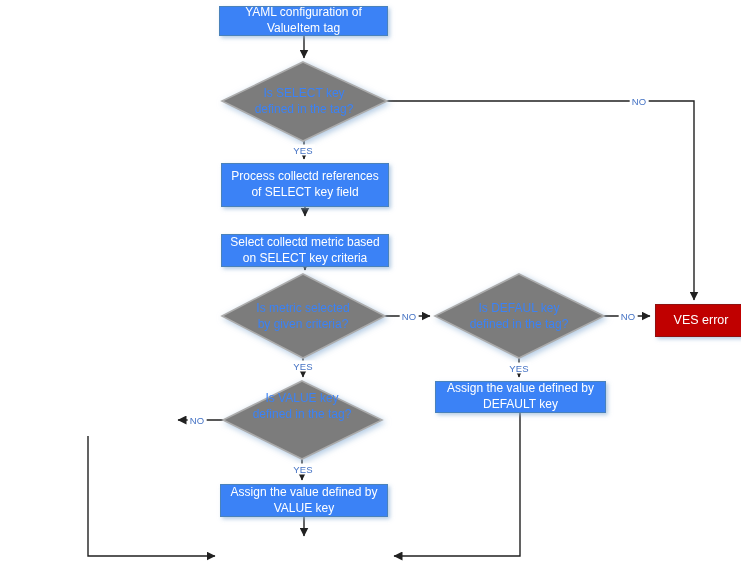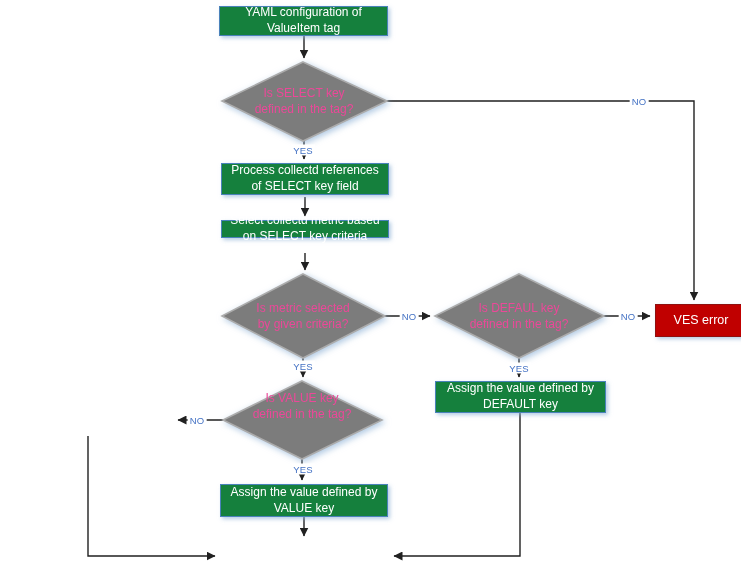--- a/index.html
+++ b/index.html
@@ -15,35 +15,35 @@
   .node{
     position:absolute;
     display:flex;align-items:center;justify-content:center;
     text-align:center;
     color:#ffffff;
     font-size:12px;line-height:1.3;
     white-space:pre-line;
     box-sizing:border-box;
   }
   .process{
-    background:#15803d;
+    background:#3b82f6;
     border:1px solid #4A82BA;
     box-shadow:2px 2px 4px rgba(141,177,214,0.65);
   }
   .error{
     background:#C00000;
     border:1px solid #8F1010;
     box-shadow:2px 2px 4px rgba(141,177,214,0.65);
     font-size:12.5px;
   }
   .dtext{
     position:absolute;
     width:160px;
     text-align:center;
-    color:#ec4899;
+    color:#3b82f6;
     font-size:12px;line-height:1.3;
     white-space:pre-line;
     pointer-events:none;
   }
   .elabel{
     position:absolute;
     transform:translate(-50%,-50%);
     font-size:9.5px;
     color:#4472C4;
     background:#ffffff;
@@ -91,24 +91,24 @@
 
     <polygon class="decision" points="303,62 387,101 303,141 222,101"></polygon>
     <polygon class="decision" points="303,274 385,316 303,358 222,316"></polygon>
     <polygon class="decision" points="519,274 604,316 519,358 435,316"></polygon>
     <polygon class="decision" points="302,381 382,420 302,459 223,420"></polygon>
   </svg>
 
   <div class="node process" style="left:219px;top:6px;width:169px;height:30px;">YAML configuration of
 ValueItem tag</div>
 
-  <div class="node process" style="left:221px;top:163px;width:168px;height:32px;">Process collectd references
+  <div class="node process" style="left:221px;top:163px;width:168px;height:44px;">Process collectd references
 of SELECT key field</div>
 
-  <div class="node process" style="left:221px;top:220px;width:168px;height:18px;">Select collectd metric based
+  <div class="node process" style="left:221px;top:234px;width:168px;height:33px;">Select collectd metric based
 on SELECT key criteria</div>
 
   <div class="node error" style="left:655px;top:304px;width:92px;height:33px;">VES error</div>
 
   <div class="node process" style="left:435px;top:381px;width:171px;height:32px;">Assign the value defined by
 DEFAULT key</div>
 
 
   <div class="node process" style="left:220px;top:484px;width:168px;height:33px;">Assign the value defined by
 VALUE key</div>

